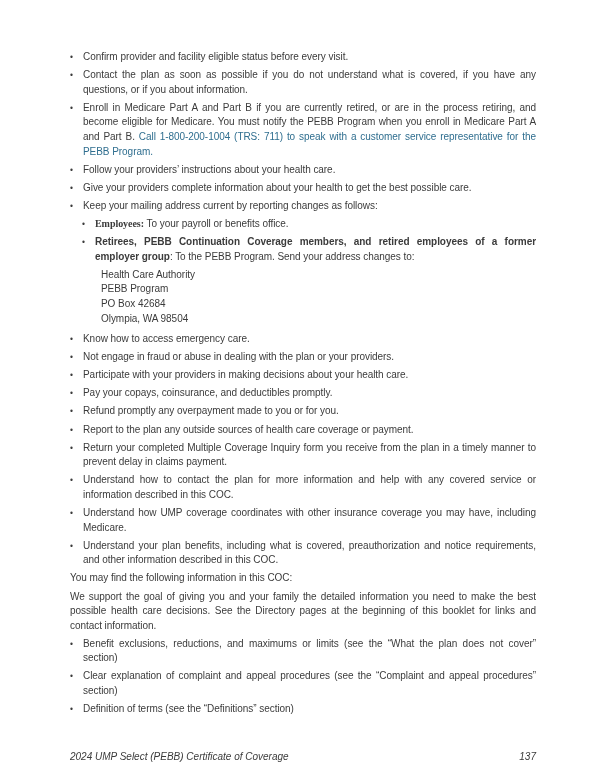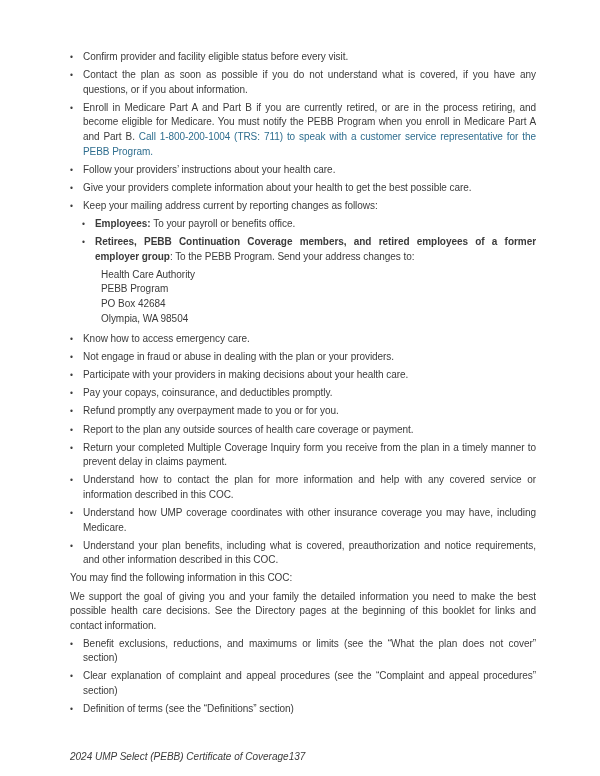--- a/index.html
+++ b/index.html
@@ -52,20 +52,21 @@
     letter-spacing: -0.3px;
     margin: 5px 0 4px 0;
   }
   .accent-text {  }
   .footer {
     position: absolute;
     left: 70px;
     right: 64px;
     top: 751px;
     display: flex;
+    justify-content: space-between;
     font-size: 10px;
     font-style: italic;
     color: #3b3b3b;
   }
 </style>
 </head>
 <body>
 
 <div class="page">
   <div class="content">
@@ -88,21 +89,21 @@
       <div class="li lvl0">
         <span class="marker">•</span>
         <span class="li-text"><span>Give your providers complete information about your health to get the best possible care.</span></span>
       </div>
       <div class="li lvl0">
         <span class="marker">•</span>
         <span class="li-text"><span>Keep your mailing address current by reporting changes as follows:</span></span>
       </div>
       <div class="li lvl1">
         <span class="marker">•</span>
-        <span class="li-text"><span style="font-weight: 700;">Employees:</span><span> To your payroll or benefits office.</span></span>
+        <span class="li-text"><span style="font-weight: 700; font-family: Liberation Serif, serif;">Employees:</span><span> To your payroll or benefits office.</span></span>
       </div>
       <div class="li lvl1">
         <span class="marker">•</span>
         <span class="li-text"><span style="font-weight: 700;">Retirees, PEBB Continuation Coverage members, and retired employees of a former employer group</span><span>: To the PEBB Program. Send your address changes to:</span></span>
       </div>
       <div class="address">
         <div>Health Care Authority</div>
         <div>PEBB Program</div>
         <div>PO Box 42684</div>
         <div>Olympia, WA 98504</div>

